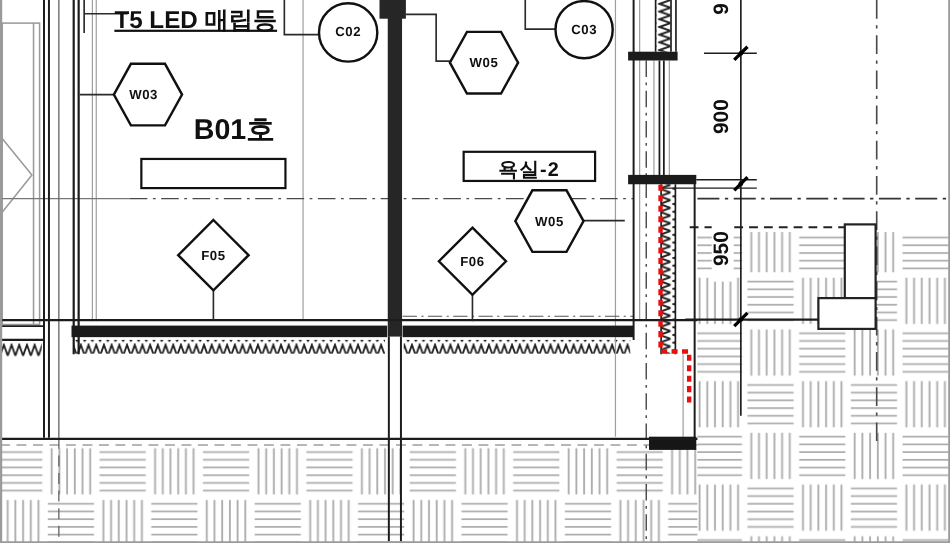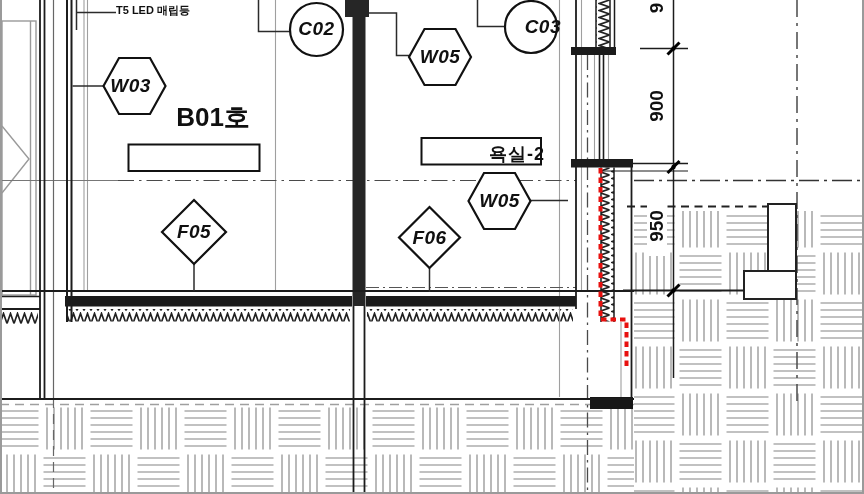--- a/index.html
+++ b/index.html
@@ -1,21 +1,21 @@
 <!DOCTYPE html>
 <html><head>
 <meta charset="utf-8">
 <style>
   html,body{margin:0;padding:0;background:#fff;}
   #stage{position:relative;width:864px;height:494px;background:#fff;overflow:hidden;
          font-family:"Liberation Sans","DejaVu Sans",sans-serif;}
   #stage svg{position:absolute;left:0;top:0;}
   .t{position:absolute;font-weight:bold;color:#101010;text-align:center;
      font-family:"Liberation Sans","DejaVu Sans",sans-serif;white-space:nowrap;}
-  .sym{height:18px;line-height:18px;font-size:19px;letter-spacing:0.5px;font-style:italic;}
+  .sym{height:18px;line-height:18px;font-size:12px;letter-spacing:0.5px;}
   .dim{width:60px;height:20px;line-height:20px;font-size:19px;transform:rotate(-90deg);background:#fff;}
 </style>
 </head>
 <body>
 
 <div id="stage">
 
 <svg width="864" height="494" viewBox="0 0 864 494">
   <defs>
     <pattern id="bw1" patternUnits="userSpaceOnUse" width="94" height="94" patternTransform="translate(41,29)">
@@ -151,28 +151,28 @@
 
   <g>
     <path d="M600.5,168V319.5H626.5V368" stroke="#e8100e" stroke-width="4" stroke-dasharray="5.5 4" fill="none"></path>
   </g>
 
   <g stroke="#9a9a9a" stroke-width="2" fill="none">
     <path d="M1,0V494 M863,0V494 M0,493H864"></path>
   </g>
 </svg>
 
-<div class="t" style="left:116px;top:3px;font-size:11px;">T5 LED 매립등</div>
+<div class="t" style="left:104px;top:3px;font-size:22px;text-decoration:underline;">T5 LED 매립등</div>
 <div class="t" style="left:160px;top:100px;width:106px;font-size:26px;">B01호</div>
-<div class="t" style="left:421px;top:142px;width:120px;font-size:18px;letter-spacing:1px;margin-left:36px;">욕실-2</div>
+<div class="t" style="left:421px;top:142px;width:120px;font-size:18px;letter-spacing:1px;">욕실-2</div>
 
 <div class="t sym" style="left:104px;top:77px;width:53px;">W03</div>
 <div class="t sym" style="left:286px;top:20px;width:61px;">C02</div>
 <div class="t sym" style="left:410px;top:48px;width:60px;">W05</div>
-<div class="t sym" style="left:501px;top:18px;width:60px;text-align:right;">C03</div>
+<div class="t sym" style="left:501px;top:18px;width:60px;">C03</div>
 <div class="t sym" style="left:469px;top:192px;width:61px;">W05</div>
 <div class="t sym" style="left:164px;top:223px;width:60px;">F05</div>
 <div class="t sym" style="left:399px;top:229px;width:61px;">F06</div>
 
 <div class="t dim" style="left:627px;top:-2px;">9</div>
 <div class="t dim" style="left:627px;top:96px;">900</div>
 <div class="t dim" style="left:627px;top:216px;">950</div>
 
 </div>
 

